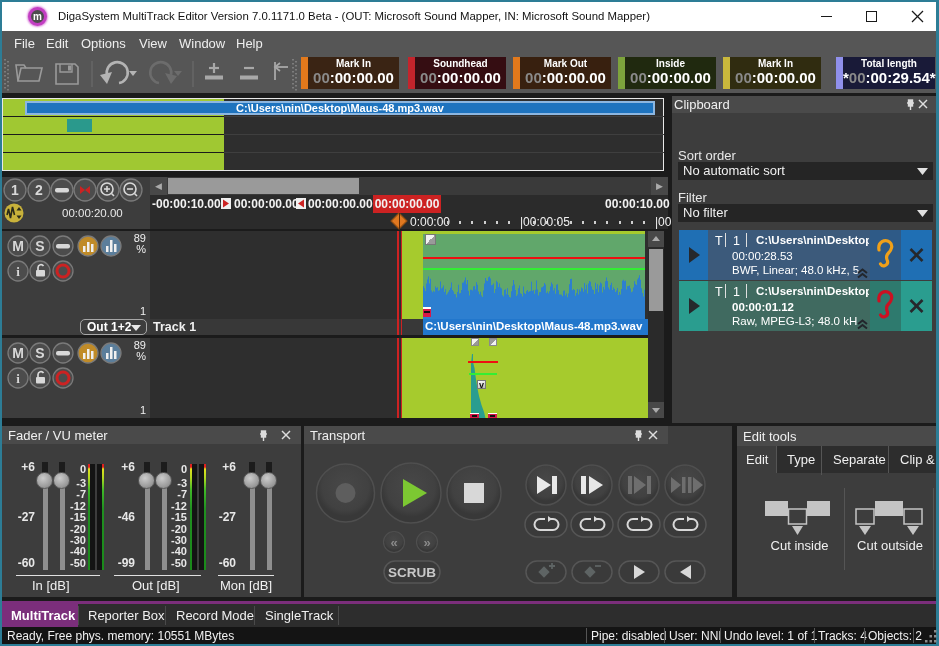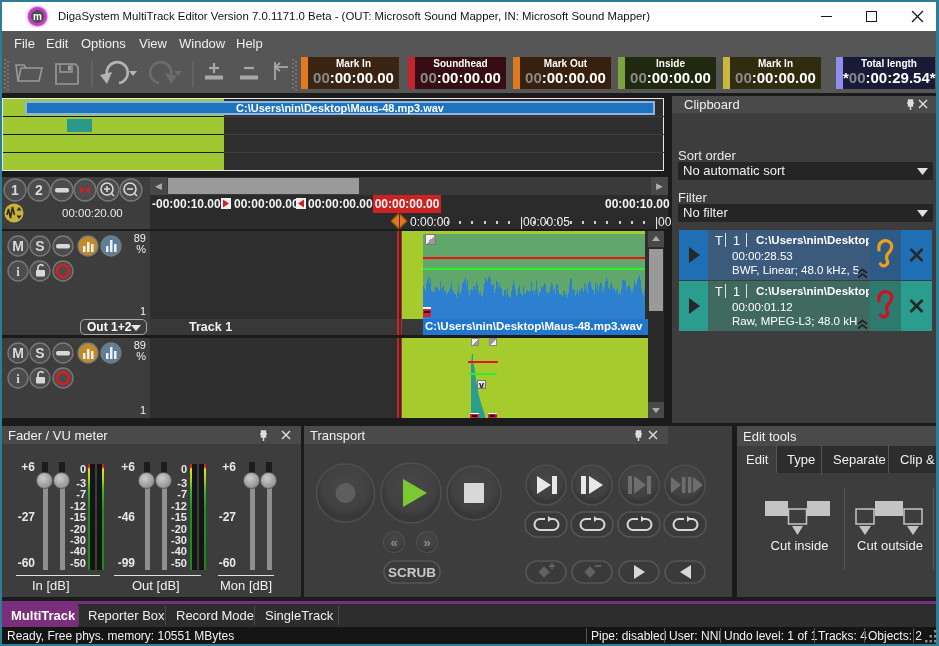--- a/index.html
+++ b/index.html
@@ -275,21 +275,21 @@
     <div class="abs" style="left:0;top:26px;width:222px;height:2px;background:#ee1111;"></div>
     <div class="abs" style="left:0;top:37px;width:222px;height:2px;background:#33ee33;"></div>
     <svg class="abs" style="left:0;top:40px;" width="222" height="48" viewBox="0 0 222 48" preserveAspectRatio="none" id="wave1">
         <path d="M0,15.3 h1 V48 h-1 Z M1,17.3 h1 V48 h-1 Z M2,20.1 h1 V48 h-1 Z M3,12.4 h1 V48 h-1 Z M4,8.6 h1 V48 h-1 Z M5,5.4 h1 V48 h-1 Z M6,12.5 h1 V48 h-1 Z M7,7.7 h1 V48 h-1 Z M8,19.6 h1 V48 h-1 Z M9,21.3 h1 V48 h-1 Z M10,19.8 h1 V48 h-1 Z M11,20.7 h1 V48 h-1 Z M12,15.5 h1 V48 h-1 Z M13,17.0 h1 V48 h-1 Z M14,16.3 h1 V48 h-1 Z M15,19.7 h1 V48 h-1 Z M16,19.2 h1 V48 h-1 Z M17,10.6 h1 V48 h-1 Z M18,17.5 h1 V48 h-1 Z M19,16.6 h1 V48 h-1 Z M20,14.6 h1 V48 h-1 Z M21,21.1 h1 V48 h-1 Z M22,18.2 h1 V48 h-1 Z M23,23.8 h1 V48 h-1 Z M24,22.5 h1 V48 h-1 Z M25,20.8 h1 V48 h-1 Z M26,19.0 h1 V48 h-1 Z M27,16.8 h1 V48 h-1 Z M28,11.6 h1 V48 h-1 Z M29,18.9 h1 V48 h-1 Z M30,20.5 h1 V48 h-1 Z M31,23.0 h1 V48 h-1 Z M32,23.3 h1 V48 h-1 Z M33,26.6 h1 V48 h-1 Z M34,21.1 h1 V48 h-1 Z M35,13.7 h1 V48 h-1 Z M36,22.6 h1 V48 h-1 Z M37,22.0 h1 V48 h-1 Z M38,19.1 h1 V48 h-1 Z M39,11.7 h1 V48 h-1 Z M40,11.4 h1 V48 h-1 Z M41,9.6 h1 V48 h-1 Z M42,6.5 h1 V48 h-1 Z M43,13.2 h1 V48 h-1 Z M44,9.0 h1 V48 h-1 Z M45,19.8 h1 V48 h-1 Z M46,24.5 h1 V48 h-1 Z M47,18.8 h1 V48 h-1 Z M48,18.8 h1 V48 h-1 Z M49,19.4 h1 V48 h-1 Z M50,15.5 h1 V48 h-1 Z M51,15.1 h1 V48 h-1 Z M52,18.4 h1 V48 h-1 Z M53,11.2 h1 V48 h-1 Z M54,13.7 h1 V48 h-1 Z M55,20.6 h1 V48 h-1 Z M56,23.3 h1 V48 h-1 Z M57,20.7 h1 V48 h-1 Z M58,24.4 h1 V48 h-1 Z M59,26.1 h1 V48 h-1 Z M60,19.5 h1 V48 h-1 Z M61,12.6 h1 V48 h-1 Z M62,7.1 h1 V48 h-1 Z M63,9.6 h1 V48 h-1 Z M64,10.1 h1 V48 h-1 Z M65,6.3 h1 V48 h-1 Z M66,5.5 h1 V48 h-1 Z M67,7.4 h1 V48 h-1 Z M68,14.2 h1 V48 h-1 Z M69,13.8 h1 V48 h-1 Z M70,12.4 h1 V48 h-1 Z M71,22.0 h1 V48 h-1 Z M72,18.1 h1 V48 h-1 Z M73,9.7 h1 V48 h-1 Z M74,11.3 h1 V48 h-1 Z M75,16.1 h1 V48 h-1 Z M76,12.5 h1 V48 h-1 Z M77,16.5 h1 V48 h-1 Z M78,17.5 h1 V48 h-1 Z M79,24.2 h1 V48 h-1 Z M80,25.4 h1 V48 h-1 Z M81,18.9 h1 V48 h-1 Z M82,18.3 h1 V48 h-1 Z M83,23.3 h1 V48 h-1 Z M84,17.2 h1 V48 h-1 Z M85,24.1 h1 V48 h-1 Z M86,26.1 h1 V48 h-1 Z M87,26.5 h1 V48 h-1 Z M88,20.3 h1 V48 h-1 Z M89,14.8 h1 V48 h-1 Z M90,9.0 h1 V48 h-1 Z M91,13.4 h1 V48 h-1 Z M92,18.9 h1 V48 h-1 Z M93,24.9 h1 V48 h-1 Z M94,23.5 h1 V48 h-1 Z M95,17.3 h1 V48 h-1 Z M96,14.4 h1 V48 h-1 Z M97,22.3 h1 V48 h-1 Z M98,23.1 h1 V48 h-1 Z M99,25.6 h1 V48 h-1 Z M100,15.5 h1 V48 h-1 Z M101,22.0 h1 V48 h-1 Z M102,23.0 h1 V48 h-1 Z M103,20.2 h1 V48 h-1 Z M104,19.0 h1 V48 h-1 Z M105,21.1 h1 V48 h-1 Z M106,20.2 h1 V48 h-1 Z M107,20.1 h1 V48 h-1 Z M108,10.8 h1 V48 h-1 Z M109,20.1 h1 V48 h-1 Z M110,19.1 h1 V48 h-1 Z M111,22.8 h1 V48 h-1 Z M112,18.8 h1 V48 h-1 Z M113,9.6 h1 V48 h-1 Z M114,18.5 h1 V48 h-1 Z M115,24.4 h1 V48 h-1 Z M116,21.3 h1 V48 h-1 Z M117,20.9 h1 V48 h-1 Z M118,16.5 h1 V48 h-1 Z M119,16.2 h1 V48 h-1 Z M120,15.1 h1 V48 h-1 Z M121,11.9 h1 V48 h-1 Z M122,13.4 h1 V48 h-1 Z M123,21.9 h1 V48 h-1 Z M124,20.4 h1 V48 h-1 Z M125,22.6 h1 V48 h-1 Z M126,20.2 h1 V48 h-1 Z M127,15.6 h1 V48 h-1 Z M128,11.6 h1 V48 h-1 Z M129,13.3 h1 V48 h-1 Z M130,19.6 h1 V48 h-1 Z M131,17.2 h1 V48 h-1 Z M132,22.8 h1 V48 h-1 Z M133,13.8 h1 V48 h-1 Z M134,13.2 h1 V48 h-1 Z M135,19.2 h1 V48 h-1 Z M136,23.6 h1 V48 h-1 Z M137,23.4 h1 V48 h-1 Z M138,23.8 h1 V48 h-1 Z M139,25.2 h1 V48 h-1 Z M140,19.8 h1 V48 h-1 Z M141,19.6 h1 V48 h-1 Z M142,24.5 h1 V48 h-1 Z M143,22.6 h1 V48 h-1 Z M144,26.3 h1 V48 h-1 Z M145,22.6 h1 V48 h-1 Z M146,13.2 h1 V48 h-1 Z M147,8.1 h1 V48 h-1 Z M148,7.7 h1 V48 h-1 Z M149,19.3 h1 V48 h-1 Z M150,18.1 h1 V48 h-1 Z M151,19.0 h1 V48 h-1 Z M152,24.8 h1 V48 h-1 Z M153,21.9 h1 V48 h-1 Z M154,18.0 h1 V48 h-1 Z M155,23.5 h1 V48 h-1 Z M156,18.5 h1 V48 h-1 Z M157,20.4 h1 V48 h-1 Z M158,16.5 h1 V48 h-1 Z M159,17.4 h1 V48 h-1 Z M160,20.7 h1 V48 h-1 Z M161,11.9 h1 V48 h-1 Z M162,18.6 h1 V48 h-1 Z M163,13.8 h1 V48 h-1 Z M164,22.5 h1 V48 h-1 Z M165,12.4 h1 V48 h-1 Z M166,10.1 h1 V48 h-1 Z M167,10.8 h1 V48 h-1 Z M168,15.4 h1 V48 h-1 Z M169,18.5 h1 V48 h-1 Z M170,18.9 h1 V48 h-1 Z M171,23.0 h1 V48 h-1 Z M172,11.7 h1 V48 h-1 Z M173,18.0 h1 V48 h-1 Z M174,13.3 h1 V48 h-1 Z M175,21.2 h1 V48 h-1 Z M176,14.4 h1 V48 h-1 Z M177,11.4 h1 V48 h-1 Z M178,12.5 h1 V48 h-1 Z M179,21.6 h1 V48 h-1 Z M180,15.9 h1 V48 h-1 Z M181,18.6 h1 V48 h-1 Z M182,10.2 h1 V48 h-1 Z M183,6.6 h1 V48 h-1 Z M184,10.1 h1 V48 h-1 Z M185,16.4 h1 V48 h-1 Z M186,18.4 h1 V48 h-1 Z M187,13.9 h1 V48 h-1 Z M188,11.8 h1 V48 h-1 Z M189,18.9 h1 V48 h-1 Z M190,16.6 h1 V48 h-1 Z M191,18.1 h1 V48 h-1 Z M192,20.9 h1 V48 h-1 Z M193,19.5 h1 V48 h-1 Z M194,17.1 h1 V48 h-1 Z M195,24.1 h1 V48 h-1 Z M196,20.9 h1 V48 h-1 Z M197,23.5 h1 V48 h-1 Z M198,18.0 h1 V48 h-1 Z M199,9.8 h1 V48 h-1 Z M200,8.8 h1 V48 h-1 Z M201,10.3 h1 V48 h-1 Z M202,9.5 h1 V48 h-1 Z M203,18.6 h1 V48 h-1 Z M204,15.2 h1 V48 h-1 Z M205,14.9 h1 V48 h-1 Z M206,14.6 h1 V48 h-1 Z M207,17.4 h1 V48 h-1 Z M208,21.3 h1 V48 h-1 Z M209,20.4 h1 V48 h-1 Z M210,16.6 h1 V48 h-1 Z M211,10.3 h1 V48 h-1 Z M212,12.9 h1 V48 h-1 Z M213,14.1 h1 V48 h-1 Z M214,8.6 h1 V48 h-1 Z M215,6.7 h1 V48 h-1 Z M216,4.2 h1 V48 h-1 Z M217,8.7 h1 V48 h-1 Z M218,17.3 h1 V48 h-1 Z M219,22.0 h1 V48 h-1 Z M220,25.6 h1 V48 h-1 Z M221,18.8 h1 V48 h-1 Z " fill="#2d7fd0"></path>
       </svg>
     <div class="abs" style="left:0;top:76px;width:8px;height:10px;background:#d81848;border-top:2px solid #fff;"></div>
     <div class="abs" style="left:1px;top:80px;width:6px;height:2px;background:#111;"></div>
   </div>
 
   <div class="abs" style="left:0;top:88px;width:498px;height:16px;background:#383838;">
-    <span class="abs" style="left:3px;top:1px;color:#f0f0f0;font-size:12.5px;font-weight:bold;margin-left:36px;">Track 1</span>
+    <span class="abs" style="left:3px;top:1px;color:#f0f0f0;font-size:12.5px;font-weight:bold;">Track 1</span>
     <div class="abs" style="left:247px;top:0;width:2px;height:16px;background:#cc2222;"></div>
     <div class="abs" style="left:251px;top:0;width:1px;height:16px;background:#cc2222;"></div>
     <div class="abs" style="left:273px;top:0;width:225px;height:16px;background:#2277cc;color:#fff;font-size:11.5px;font-weight:bold;">
         <span style="position:absolute;left:2px;top:1px;">C:\Users\nin\Desktop\Maus-48.mp3.wav</span>
       </div>
   </div>
 </div>
 
 <div class="abs" id="t2panel" style="left:2px;top:338px;width:148px;height:80px;background:#3d3d3d;">
   <svg class="abs" style="left:0;top:0;" width="148" height="80" viewBox="0 0 148 80">
@@ -345,21 +345,21 @@
         <path d="M4,10 L8,5 L12,10 Z" fill="#aaa"></path>
       </svg></div>
   <div class="abs" style="left:1px;top:18px;width:14px;height:62px;background:#9a9a9a;"></div>
   <div class="abs" style="left:0;top:171px;width:16px;height:16px;background:#484848;"><svg width="16" height="16">
         <path d="M4,6 L8,11 L12,6 Z" fill="#aaa"></path>
       </svg></div>
 </div>
 
 <div class="abs" id="clipboard" style="left:672px;top:96px;width:264px;height:327px;background:#3d3d3d;">
   <div class="abs ttl" style="left:0;top:0;width:264px;height:17px;background:#4a4a4a;">
-    <span style="position:absolute;left:12px;top:1px;">Clipboard</span>
+    <span style="position:absolute;left:2px;top:1px;">Clipboard</span>
     <svg class="pin" style="right:20px;" width="11" height="12">
         <g stroke="#ddd" stroke-width="1.4" fill="none">
           <line x1="2" y1="4" x2="9" y2="4"></line>
           <rect x="3.5" y="1" width="4" height="6" fill="#ddd"></rect>
           <line x1="5.5" y1="7" x2="5.5" y2="11"></line>
         </g>
       </svg>
     <svg class="pin" style="right:8px;" width="10" height="10">
         <g stroke="#ddd" stroke-width="1.5">
           <line x1="1" y1="1" x2="9" y2="9"></line>
@@ -415,21 +415,21 @@
 
   <div class="abs" style="left:7px;top:185px;width:253px;height:50px;background:#406a60;">
     <div class="abs" style="left:0;top:0;width:29px;height:50px;background:#2a9d8f;"><svg width="29" height="50">
           <path d="M10,17 L21,25 L10,33 Z" fill="#26282c"></path>
         </svg></div>
     <div class="abs" style="left:36px;top:4px;color:#fff;font-size:12.5px;">T</div>
     <div class="abs" style="left:46px;top:3px;width:1px;height:14px;background:#dfdfdf;"></div>
     <div class="abs" style="left:54px;top:4px;color:#fff;font-size:12.5px;">1</div>
     <div class="abs" style="left:67px;top:3px;width:1px;height:14px;background:#dfdfdf;"></div>
     <div class="abs" style="left:77px;top:4px;color:#fff;font-size:11.5px;font-weight:bold;white-space:nowrap;overflow:hidden;width:113px;">C:\Users\nin\Desktop\</div>
-    <div class="abs" style="left:53px;top:20px;color:#fff;font-size:11.5px;">00:00:01.12</div>
+    <div class="abs" style="left:53px;top:20px;color:#fff;font-size:11.5px;font-weight:bold;">00:00:01.12</div>
     <div class="abs" style="left:53px;top:34px;color:#fff;font-size:11.5px;white-space:nowrap;overflow:hidden;width:132px;">Raw, MPEG-L3; 48.0 kH</div>
     <svg class="abs" style="left:177px;top:38px;" width="13" height="11">
         <g fill="none" stroke="#22262c" stroke-width="2">
           <path d="M2,5 L6.5,1.5 L11,5"></path>
           <path d="M2,9.5 L6.5,6 L11,9.5"></path>
         </g>
       </svg>
     <div class="abs" style="left:191px;top:0;width:31px;height:50px;background:#2e7a6e;"></div>
     <svg class="abs" style="left:191px;top:0;" width="31" height="50">
         <path d="M9,20 C7.5,12 15,8.5 19.5,12 C23.5,15 21.5,20 18.5,23 C15.5,26 16.5,29 17.5,31 C18.5,35.5 12.5,37.5 10.5,34" fill="none" stroke="#cc1122" stroke-width="3.2" stroke-linecap="round"></path>

